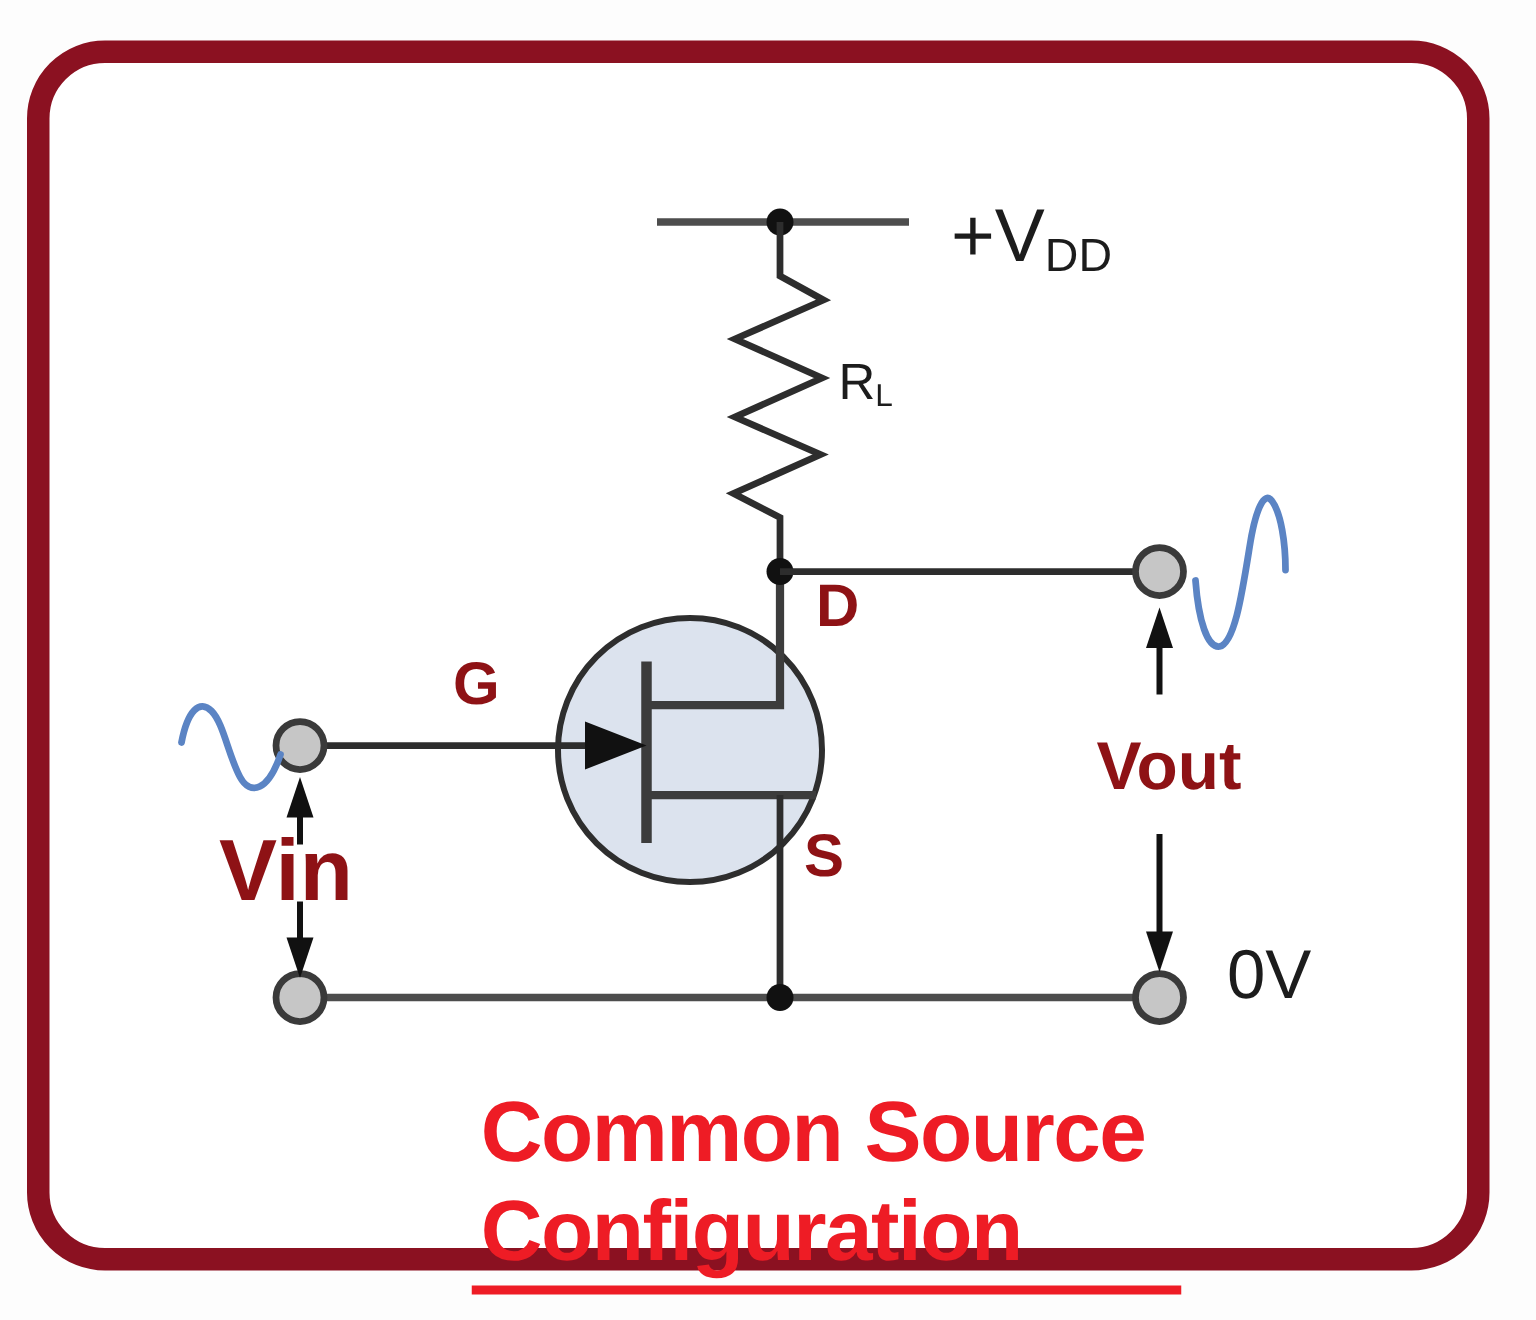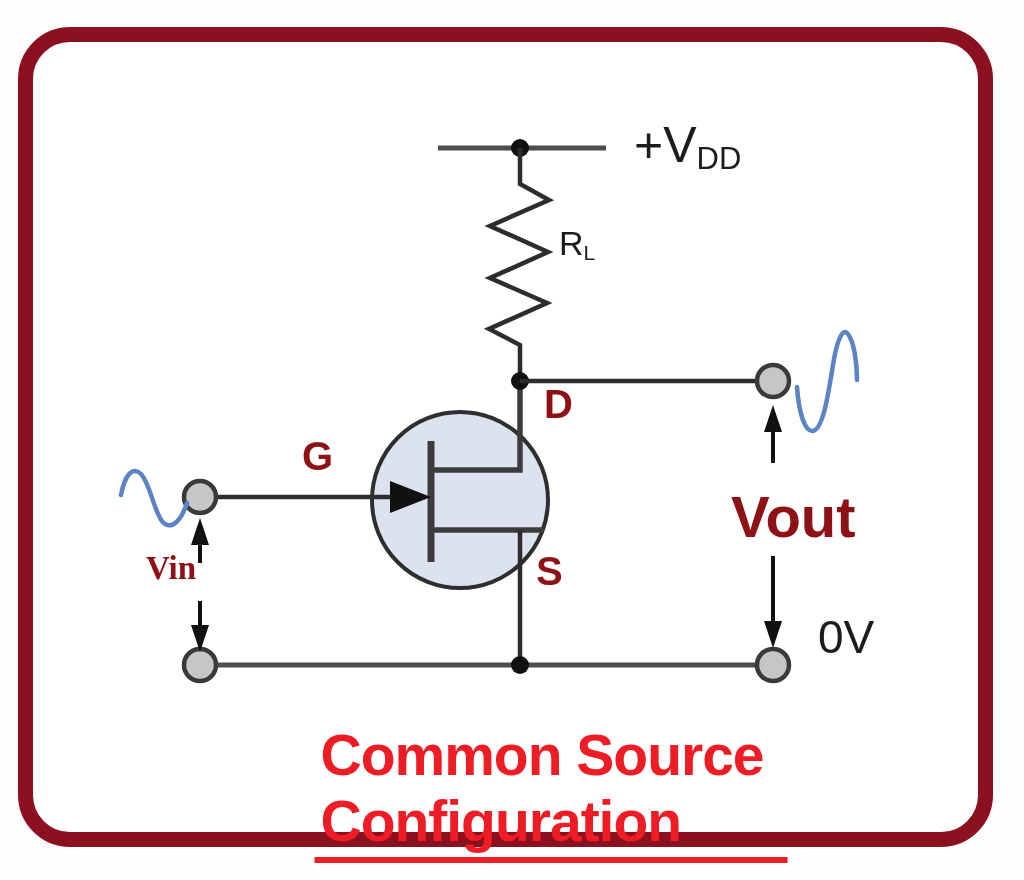--- a/index.html
+++ b/index.html
@@ -21,26 +21,26 @@
   .lead{stroke:#3c3c3c;stroke-width:5.5;fill:none;}
   .bar{stroke:#3c3c3c;stroke-width:7;fill:none;}
   .dot{fill:#111;}
   .arrowhead{fill:#111;}
   .arrowshaft{stroke:#111;stroke-width:4;fill:none;}
   .terminal{fill:var(--terminal-fill,#c6c6c6);stroke:var(--terminal-stroke,#3a3a3a);stroke-width:4.5;}
   .sine{stroke:var(--signal-blue,#5b84c4);stroke-width:4.5;fill:none;stroke-linecap:round;}
   .mosfet-circle{fill:var(--mosfet-fill,#dce3ee);stroke:var(--mosfet-stroke,#2e2e2e);stroke-width:4;}
   .lbl{position:absolute;line-height:1;white-space:nowrap;}
   .maroon{color:var(--label-maroon,#8e1215);font-weight:bold;}
-  .blk{color:var(--text-black,#1c1c1c);}
+  .blk{color:var(--text-black,#1c1c1c);margin-top:12px;}
   .lbl-g{left:302px;top:436px;font-size:40px;}
   .lbl-d{left:544px;top:384px;font-size:40px;}
   .lbl-s{left:536px;top:551px;font-size:40px;}
-  .lbl-vin{left:146px;top:552px;font-size:33px;font-family:Liberation Serif, serif;}
-  .lbl-vout{left:731px;top:488px;font-size:58px;}
+  .lbl-vin{left:146px;top:552px;font-size:58px;}
+  .lbl-vout{left:731px;top:488px;font-size:45px;}
   .lbl-0v{left:818px;top:614px;font-size:46px;text-align:right;}
   .lbl-vdd{left:634px;top:120px;font-size:50px;}
   .lbl-rl{left:559px;top:226px;font-size:34px;}
   .subscript{font-size:0.62em;vertical-align:-0.22em;}
   .title{
     position:absolute;left:50%;top:722px;transform:translateX(-50%);
     font-size:57px;font-weight:bold;letter-spacing:-1px;
     color:var(--title-red,#ee1c25);
     border-bottom:6px solid var(--title-red,#ee1c25);
     padding:0 6px 3px 6px;

